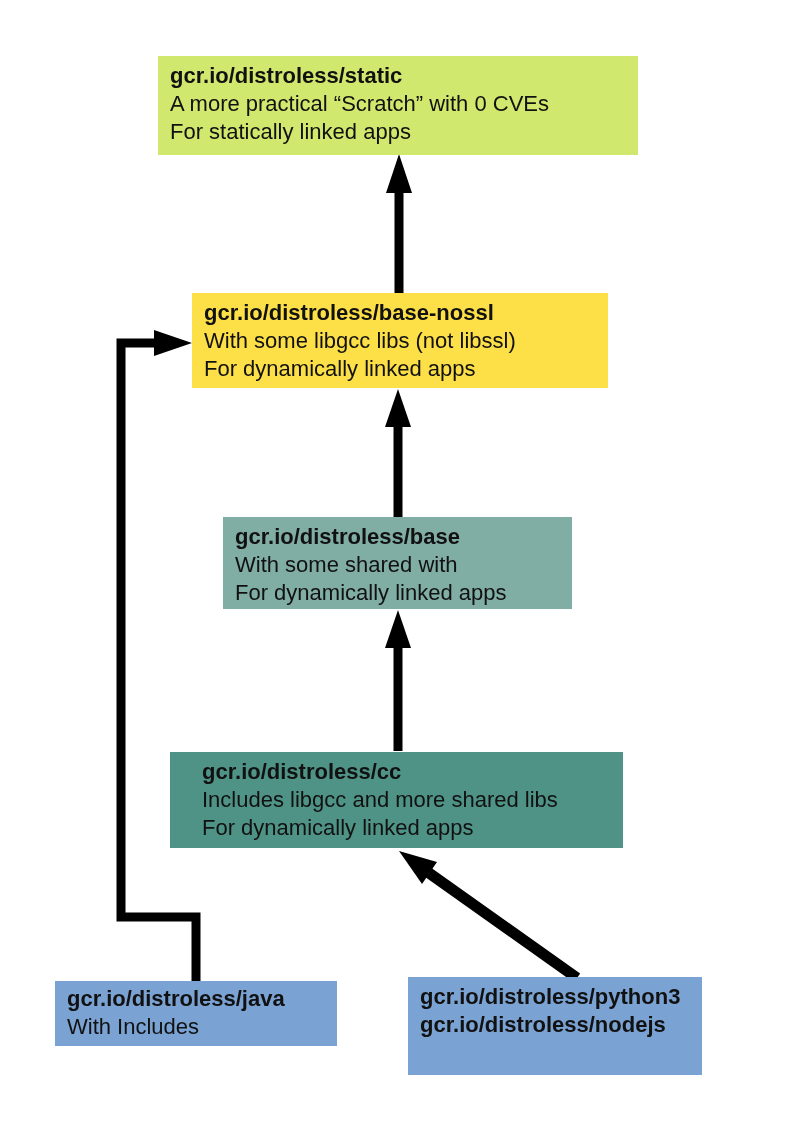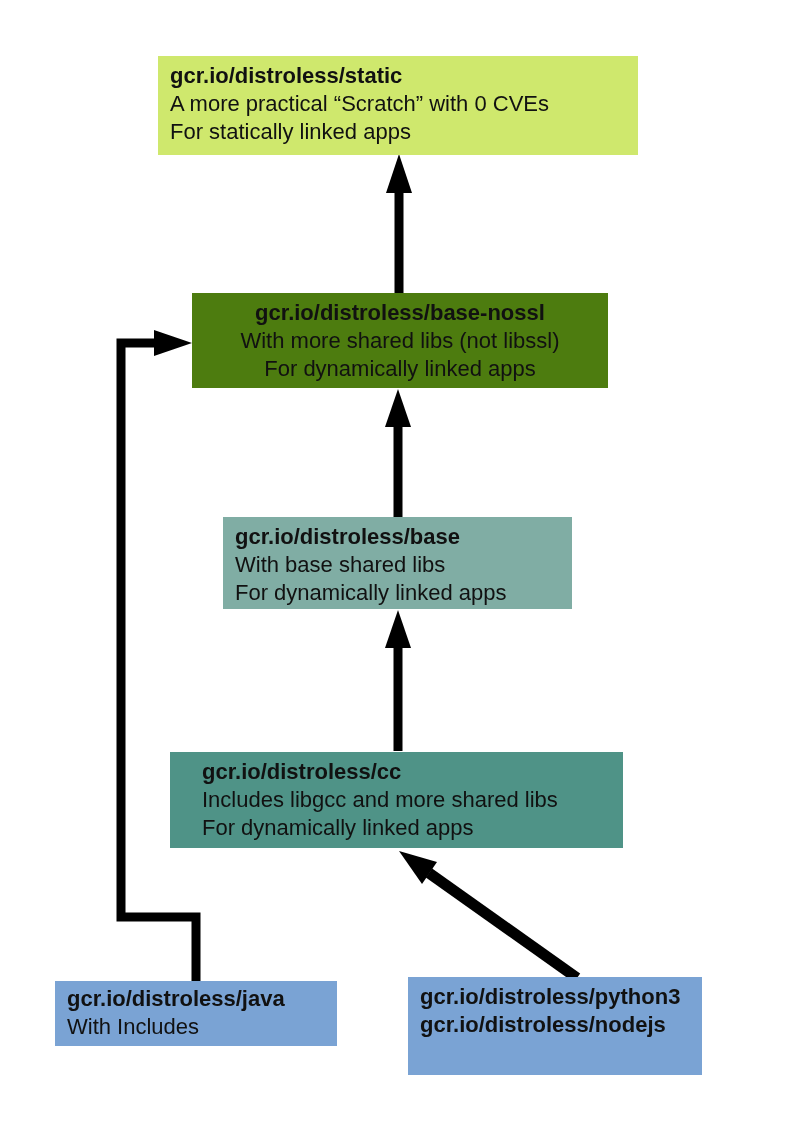--- a/index.html
+++ b/index.html
@@ -67,29 +67,29 @@
       <polygon points="192,343 154,330 154,356"></polygon>
     </g>
   </svg>
 
   <div class="node n-static" style="left: 158px; top: 56px; width: 480px; height: 99px; background-color: rgb(207, 232, 109);">
     <div class="t">gcr.io/distroless/static</div>
     <div>A more practical “Scratch” with 0 CVEs</div>
     <div>For statically linked apps</div>
   </div>
 
-  <div class="node n-base-nossl" style="left: 192px; top: 293px; width: 416px; height: 95px; background-color: #4d7c0f; text-align: center;">
+  <div class="node n-base-nossl" style="left: 192px; top: 293px; width: 416px; height: 95px; background-color: #fde047;">
     <div class="t">gcr.io/distroless/base-nossl</div>
-    <div>With more shared libs (not libssl)</div>
+    <div>With some libgcc libs (not libssl)</div>
     <div>For dynamically linked apps</div>
   </div>
 
   <div class="node n-base" style="left: 223px; top: 517px; width: 349px; height: 92px; background-color: rgb(128, 173, 164);">
     <div class="t">gcr.io/distroless/base</div>
-    <div>With base shared libs</div>
+    <div>With some shared with</div>
     <div>For dynamically linked apps</div>
   </div>
 
   <div class="node n-cc" style="left: 170px; top: 752px; width: 453px; height: 96px; background-color: rgb(79, 147, 135); padding-left: 32px;">
     <div class="t">gcr.io/distroless/cc</div>
     <div>Includes libgcc and more shared libs</div>
     <div>For dynamically linked apps</div>
   </div>
 
   <div class="node n-blue" style="left: 55px; top: 981px; width: 282px; height: 65px; padding-top: 4px; background-color: rgb(122, 163, 212);">

